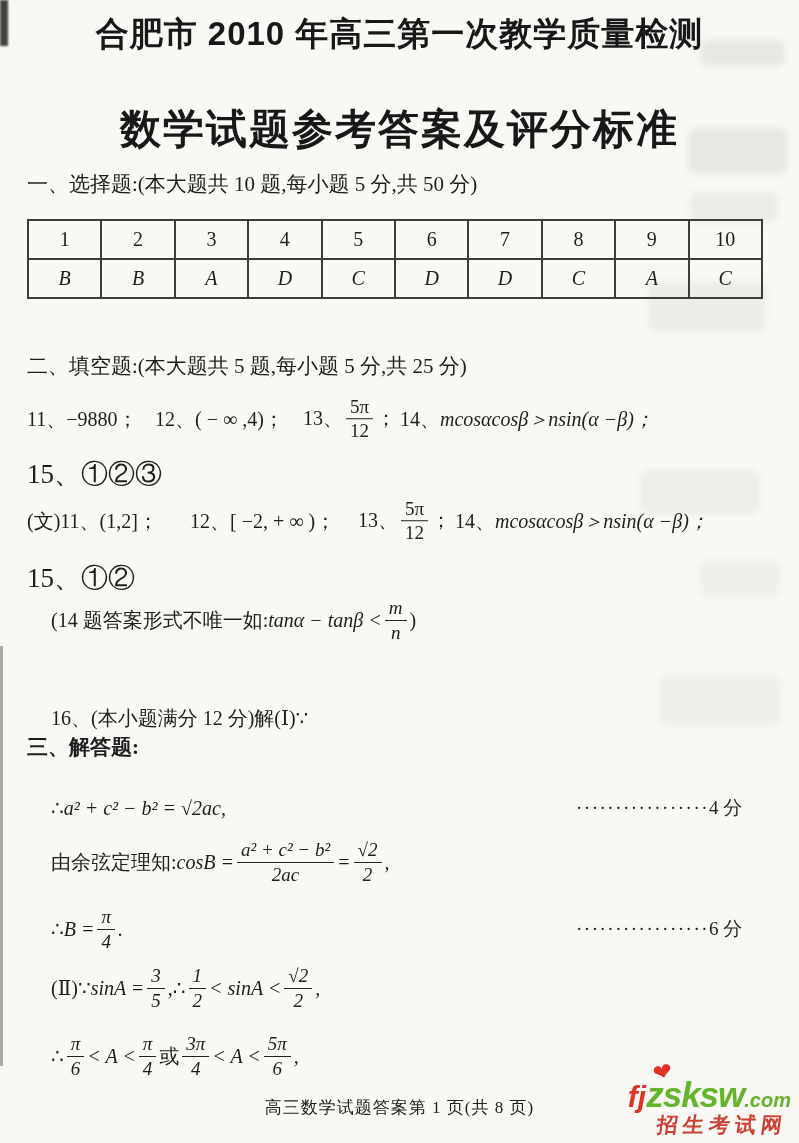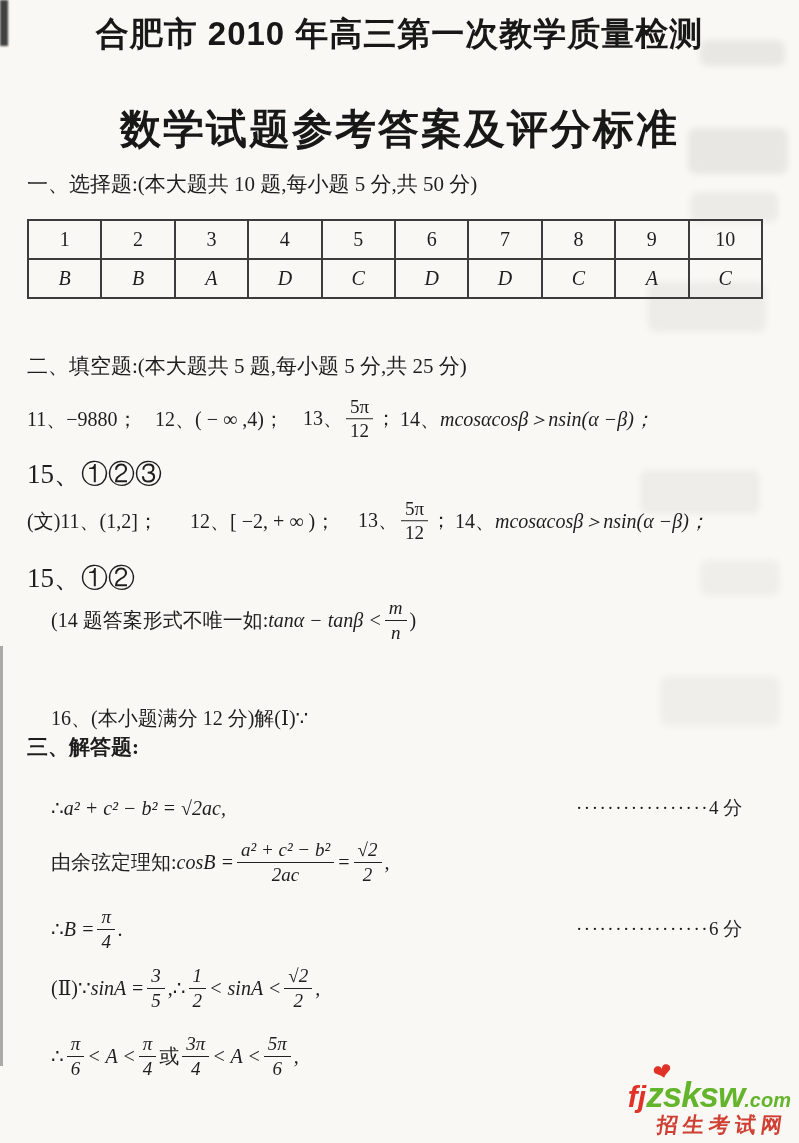--- a/index.html
+++ b/index.html
@@ -252,20 +252,21 @@
         <span class="fd">4</span>
       </span>
     <span class="m">&lt; A &lt;</span>
     <span class="frac m">
         <span class="fn">5π</span>
         <span class="fd">6</span>
       </span>
     <span class="m">,</span>
   </div>
 
+  <div class="footer">高三数学试题答案第 1 页(共 8 页)</div>
 
   <div class="wm">
     <div class="wm-top">
       <span class="wm-fj" id="wm-fj" style="color: rgb(224, 50, 38);">fj</span><span class="wm-z" id="wm-z" style="color: rgb(100, 180, 44);">zsksw</span><span class="wm-com" id="wm-com" style="color: rgb(100, 180, 44);">.com</span>
     </div>
     <div class="wm-heart" id="wm-heart" style="color: rgb(224, 50, 38);">❤</div>
     <div class="wm-cn" id="wm-cn" style="color: rgb(207, 64, 52);">招生考试网</div>
   </div>
 
 </div>

